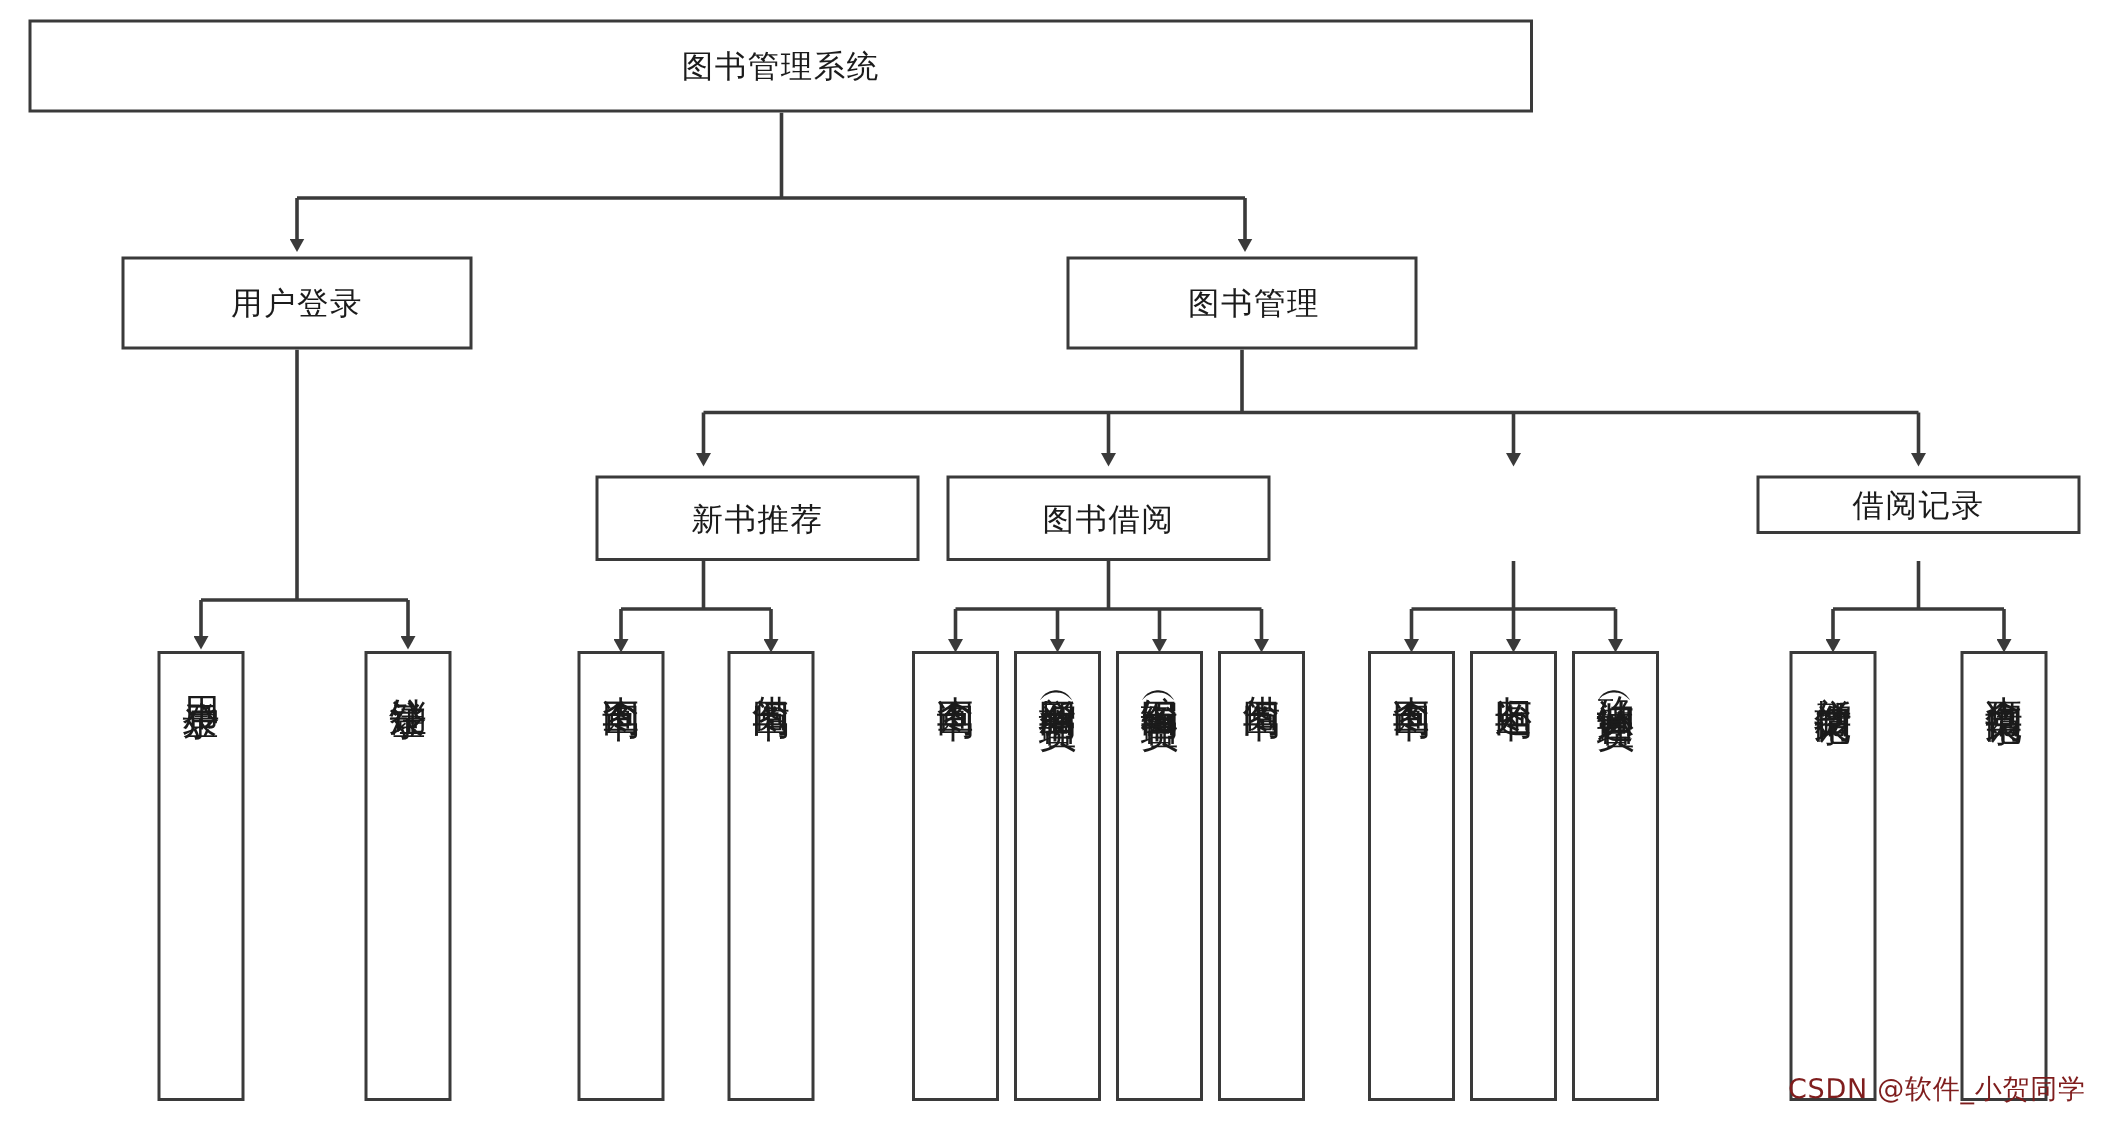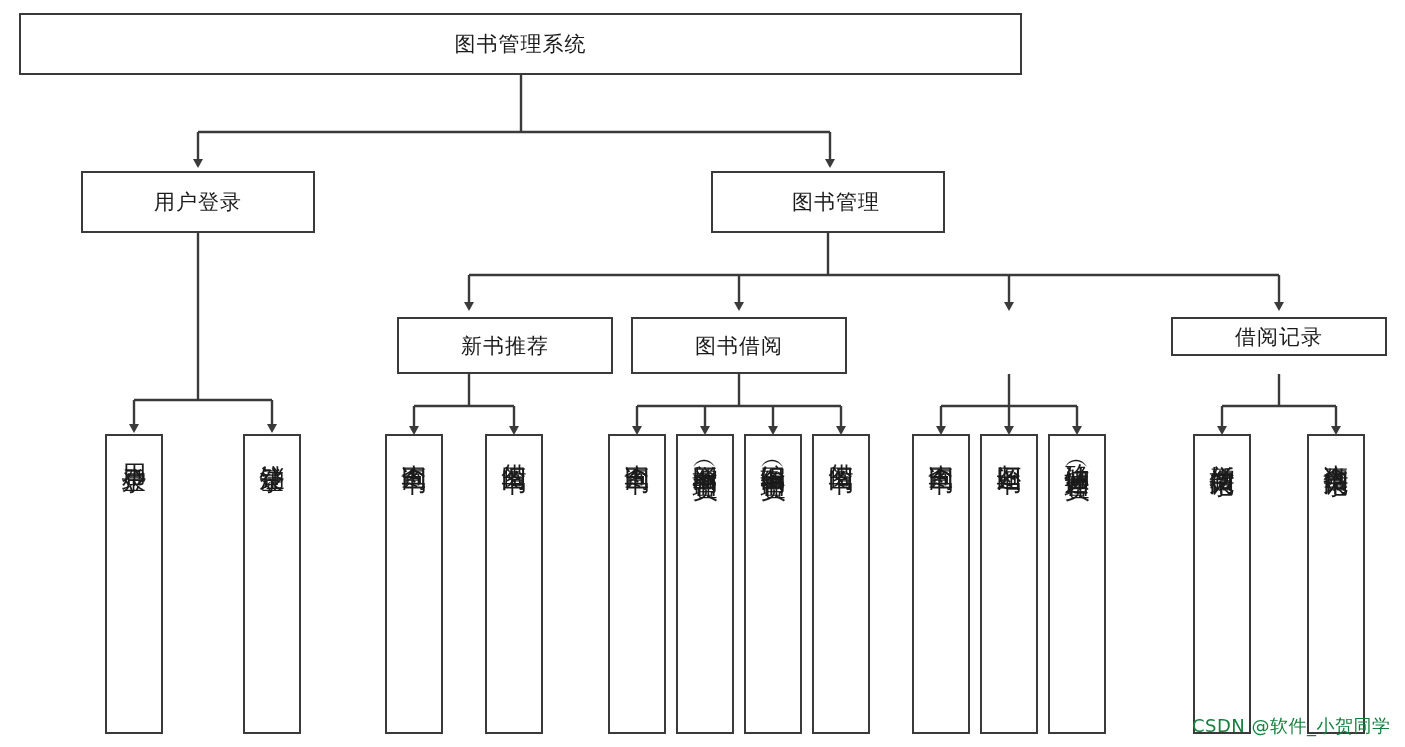--- a/index.html
+++ b/index.html
@@ -49,21 +49,21 @@
     text-orientation: upright;
     font-size: 25px;
     line-height: 1.08;
     letter-spacing: 2px;
     white-space: nowrap;
     color: #1b1b1b;
   }
   .watermark {
     position: absolute;
     font-size: 18px;
-    color: #15803d;
+    color: #7f1d1d;
     white-space: nowrap;
     letter-spacing: 0.5px;
   }
 </style>
 </head>
 <body>
 
 <div id="canvas">
 
   <svg class="wires" viewBox="0 0 1405 747" xmlns="http://www.w3.org/2000/svg">

